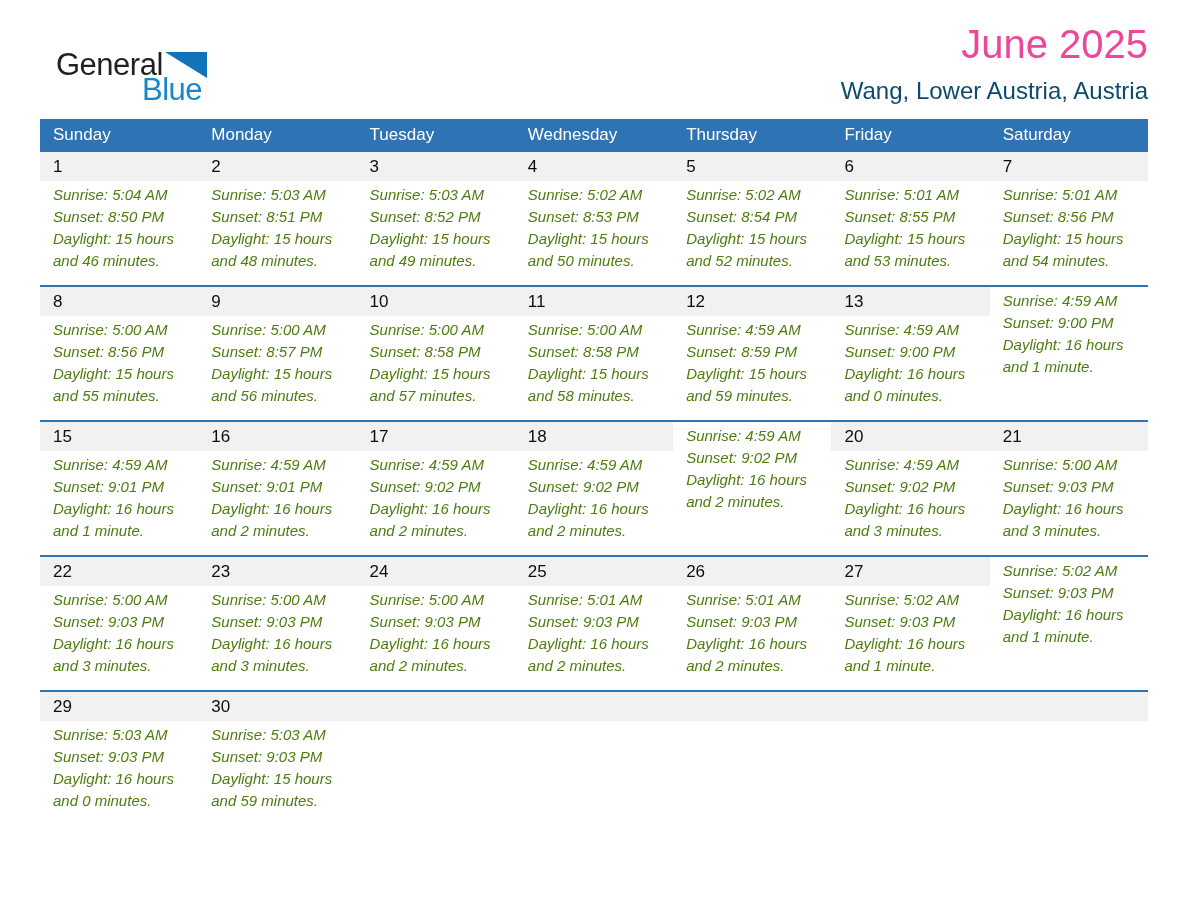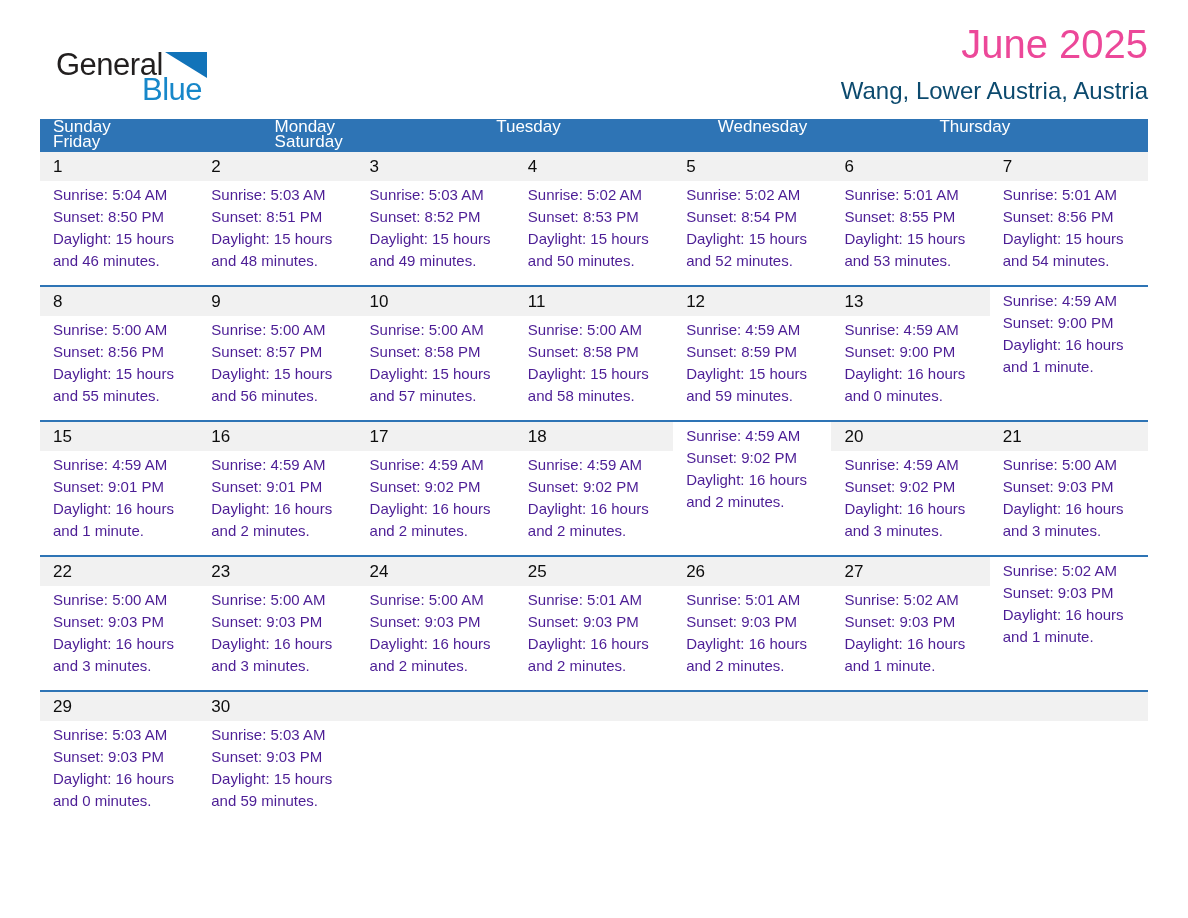--- a/index.html
+++ b/index.html
@@ -27,40 +27,40 @@
   .logo-blue {
     font-size:31px; color:var(--logo-blue); font-weight:400;
     margin-top:-6px; margin-left:86px; letter-spacing:-0.5px;
   }
   .title-block { text-align:right; padding-top:6px; }
   .month-title { font-size:40px; color:#ec4899; }
   .location { font-size:24px; color:#0c4a6e; margin-top:10px; }
 
   
   .weekday-row {
-    display:grid; grid-template-columns:repeat(5,1fr);
+    display:grid; grid-template-columns:repeat(7,1fr);
     background:var(--accent); height:31px; align-items:center;
   }
   .weekday-cell {
     color:#ffffff; font-size:17px; padding-left:13px;
     white-space:nowrap; overflow:hidden;
   }
   .week-row {
     display:grid; grid-template-columns:repeat(7,1fr);
     border-top:2px solid var(--accent);
   }
   .day-cell { background:#ffffff; }
   .day-band {
     background:var(--band); height:29px;
     display:flex; align-items:center;
     padding-left:13px; font-size:17px; color:#0d0d0d;
   }
   .day-body {
     padding:3px 6px 13px 13px;
-    font-size:15px; line-height:22px; color:#4c1d95;
+    font-size:15px; line-height:22px; color:#4d7c0f;font-style:italic;
   }
 </style>
 </head>
 <body>
 
 <div class="page">
 
   <div class="topbar">
     <div class="logo">
       <div class="logo-line1">

